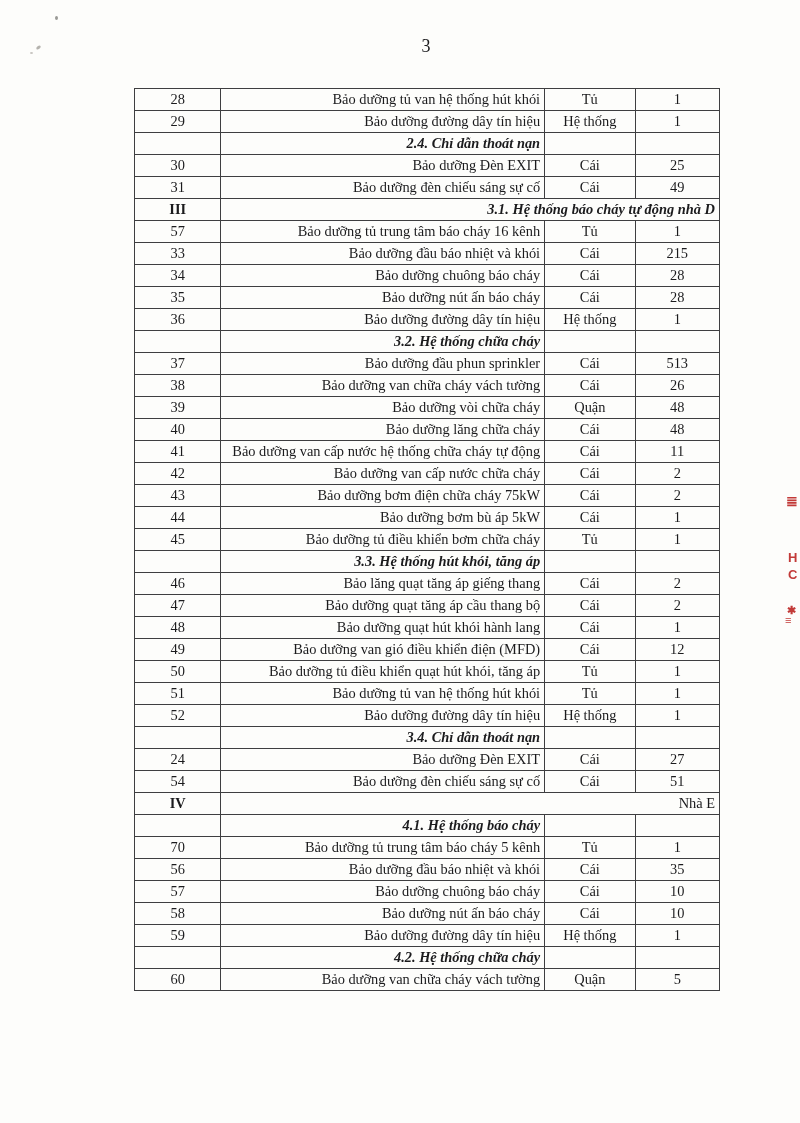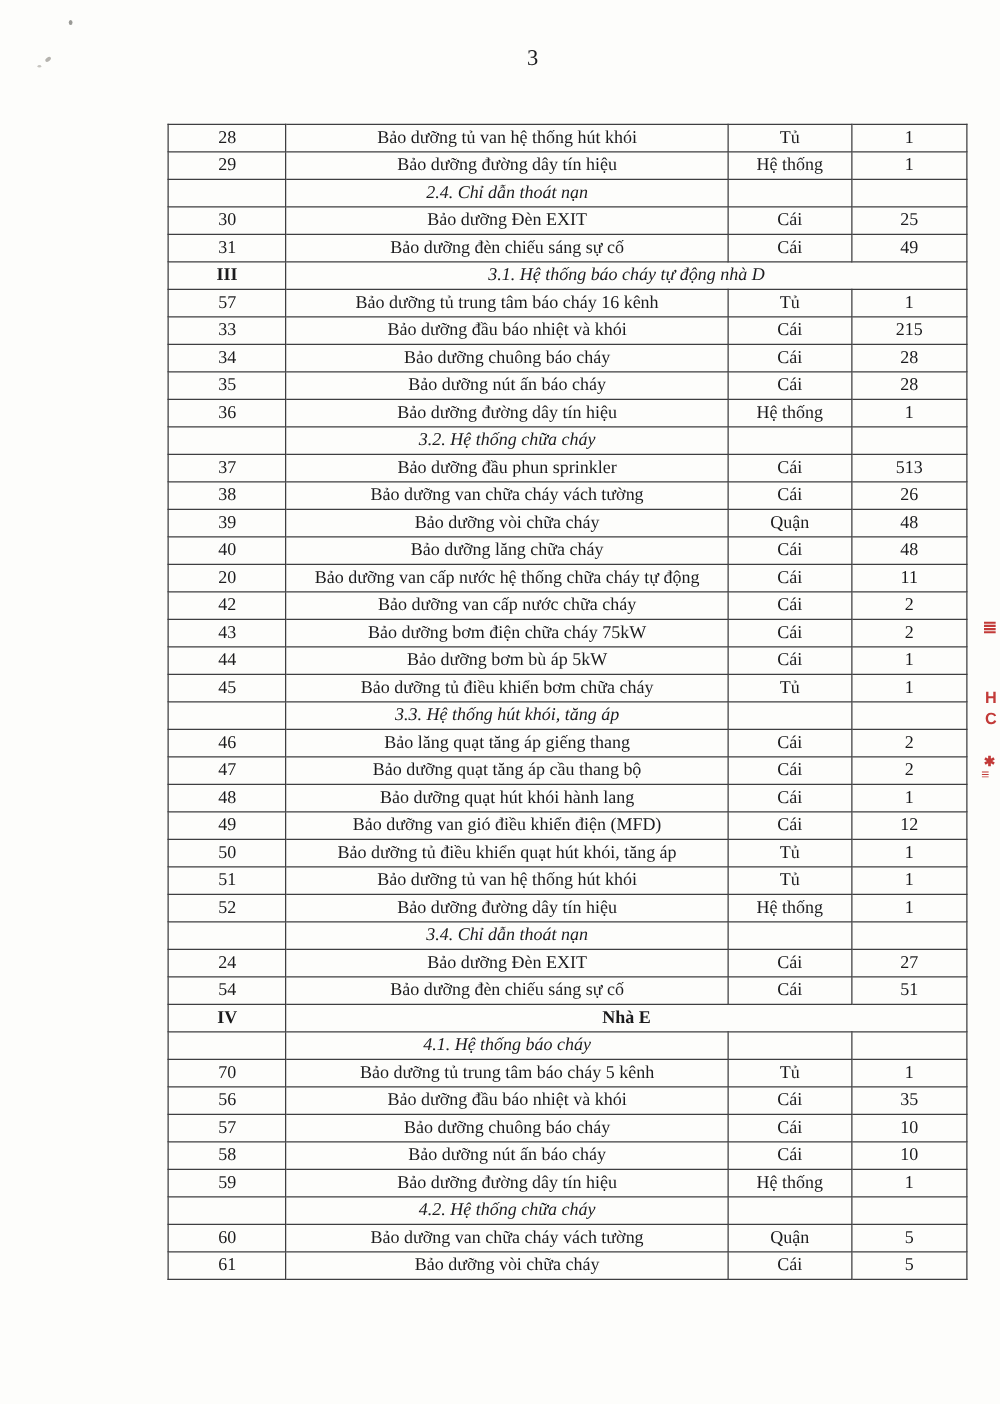--- a/index.html
+++ b/index.html
@@ -13,45 +13,44 @@
   }
   .page-number {
     position:absolute;
     top:36px; left:56px; width:740px;
     text-align:center;
     font-size:18px;
   }
   table.doc-table {
     position:absolute;
     left:134px; top:88px;
-    width:640px;
+    width:586px;
     border-collapse:collapse;
     table-layout:fixed;
-    margin-top:11px;
   }
   .doc-table td {
     border:1px solid #3e3e40;
     font-size:14.4px;
     line-height:18.5px;
     padding:1px 4px;
     height:19px;
     vertical-align:middle;
     overflow:hidden;
   }
   .col-no   { width:86px; }
   .col-desc { width:322px; }
   .col-unit { width:90px; }
   .col-qty  { width:84px; }
   .cell-no, .cell-unit, .cell-qty { text-align:center; }
-  .cell-desc { text-align:center; padding-left:9px; }
+  .cell-desc { text-align:right; padding-left:9px; }
   .kind-section .cell-desc,
   .kind-section-span .cell-desc {
-    font-weight:normal; font-style:italic;
-  }
-  .kind-chapter-span .cell-desc { font-weight:bold; }
+    font-weight:bold; font-style:italic;
+  }
+  .kind-chapter-span .cell-desc { font-weight:normal; }
   .kind-section-span .cell-no,
   .kind-chapter-span .cell-no { font-weight:bold; }
   .stamp-frag {
     position:absolute;
     font-family:"Liberation Sans", sans-serif;
     font-weight:bold;
     line-height:1;
     pointer-events:none;
   }
   .scan-speck {
@@ -164,21 +163,21 @@
         <td class="cell-unit">Quận</td>
         <td class="cell-qty">48</td>
       </tr>
       <tr class="kind-item">
         <td class="cell-no">40</td>
         <td class="cell-desc">Bảo dưỡng lăng chữa cháy</td>
         <td class="cell-unit">Cái</td>
         <td class="cell-qty">48</td>
       </tr>
       <tr class="kind-item">
-        <td class="cell-no">20</td>
+        <td class="cell-no">41</td>
         <td class="cell-desc">Bảo dưỡng van cấp nước hệ thống chữa cháy tự động</td>
         <td class="cell-unit">Cái</td>
         <td class="cell-qty">11</td>
       </tr>
       <tr class="kind-item">
         <td class="cell-no">42</td>
         <td class="cell-desc">Bảo dưỡng van cấp nước chữa cháy</td>
         <td class="cell-unit">Cái</td>
         <td class="cell-qty">2</td>
       </tr>
@@ -309,26 +308,20 @@
       <tr class="kind-section">
         <td class="cell-no"></td>
         <td class="cell-desc">4.2. Hệ thống chữa cháy</td>
         <td class="cell-unit"></td>
         <td class="cell-qty"></td>
       </tr>
       <tr class="kind-item">
         <td class="cell-no">60</td>
         <td class="cell-desc">Bảo dưỡng van chữa cháy vách tường</td>
         <td class="cell-unit">Quận</td>
-        <td class="cell-qty">5</td>
-      </tr>
-      <tr class="kind-item">
-        <td class="cell-no">61</td>
-        <td class="cell-desc">Bảo dưỡng vòi chữa cháy</td>
-        <td class="cell-unit">Cái</td>
         <td class="cell-qty">5</td>
       </tr>
     </tbody>
 </table>
 
 <div>
     <span class="stamp-frag" style="left: 786px; top: 494px; font-size: 14px; color: rgb(194, 58, 56);">≣</span>
     <span class="stamp-frag" style="left: 788px; top: 551px; font-size: 13px; color: rgb(194, 58, 56);">H</span>
     <span class="stamp-frag" style="left: 788px; top: 568px; font-size: 13px; color: rgb(194, 58, 56);">C</span>
     <span class="stamp-frag" style="left: 787px; top: 605px; font-size: 11px; color: rgb(194, 58, 56);">✱</span>

